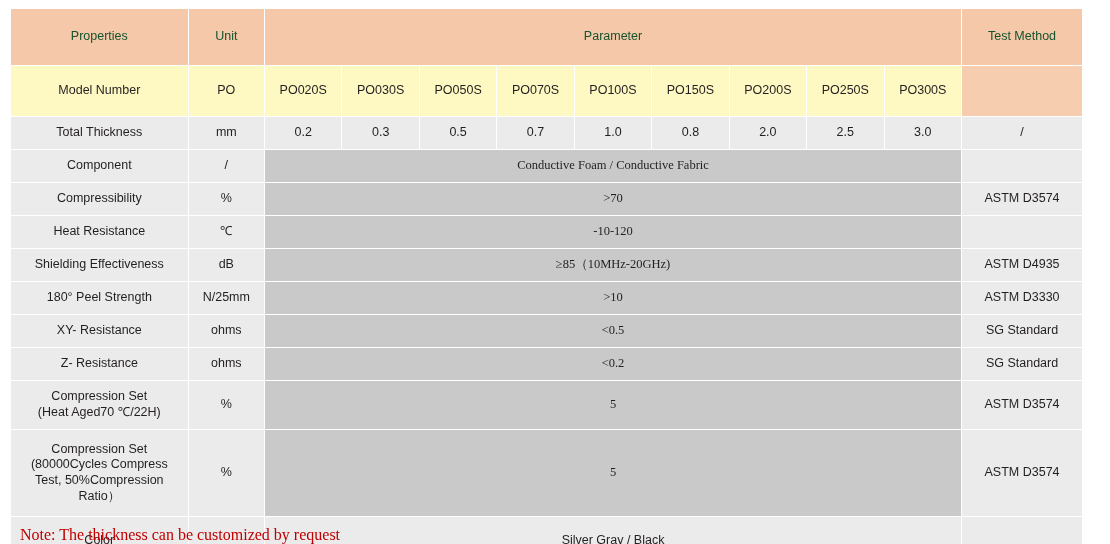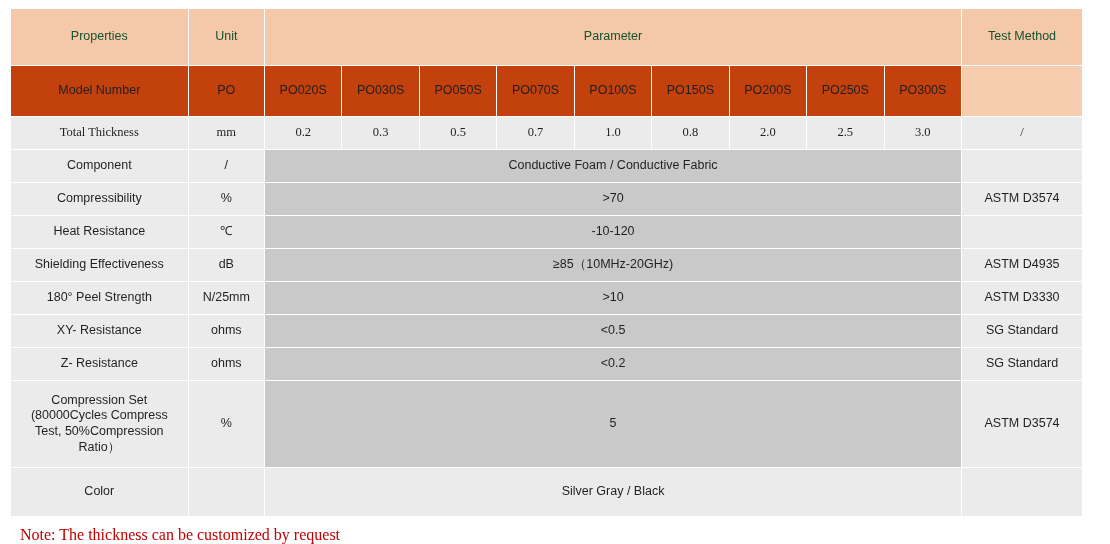--- a/index.html
+++ b/index.html
@@ -37,47 +37,48 @@
   }
   
   .hdr-main {
     background: #f4c8a8;
     font-weight: bold;
     font-size: 14px;
     height: 50px;
     color: #14532d;
   }
   .hdr-sub {
-    background: #c2410c;
+    background: #fef9c3;
     font-size: 12.5px;
     height: 44px;
   }
   .hdr-sub-blank {
     background: #f6cdaf;
   }
   
   .prop {
     background: #ebebeb;
     font-size: 12.5px;
   }
   .unit {
     background: #ebebeb;
     font-size: 12.5px;
   }
   .val-light {
     background: #ebebeb;
   }
   .val-gray {
     background: #c9c9c9;
+    font-family: Liberation Serif, serif;
   }
   .method {
     background: #ebebeb;
     font-size: 12.5px;
   }
-  tr.r-thick td { height: 26px; font-family: Liberation Serif, serif; }
+  tr.r-thick td { height: 26px; }
   tr.r-std td { height: 26px; }
   tr.r-tall td { height: 42px; }
   tr.r-xtall td { height: 78px; }
   tr.r-color td { height: 42px; }
   .note {
     position: absolute;
     left: 20px;
     bottom: 8px;
     color: #c00000;
     font-family: "Liberation Serif", serif;
@@ -187,20 +188,27 @@
         <td class="method">SG Standard</td>
       </tr>
 
       <tr class="r-std">
         <td class="prop">Z- Resistance</td>
         <td class="unit">ohms</td>
         <td class="val-gray" colspan="9">&lt;0.2</td>
         <td class="method">SG Standard</td>
       </tr>
 
+      <tr class="r-tall">
+        <td class="prop small-wrap" style="white-space:pre-line">Compression Set
+(Heat Aged70 ℃/22H)</td>
+        <td class="unit">%</td>
+        <td class="val-gray" colspan="9">5</td>
+        <td class="method">ASTM D3574</td>
+      </tr>
 
       <tr class="r-xtall">
         <td class="prop small-wrap" style="white-space:normal; padding:4px 8px;text-align:center;">Compression Set
 (80000Cycles Compress Test, 50%Compression Ratio）</td>
         <td class="unit">%</td>
         <td class="val-gray" colspan="9">5</td>
         <td class="method">ASTM D3574</td>
       </tr>
 
       <tr class="r-color">

